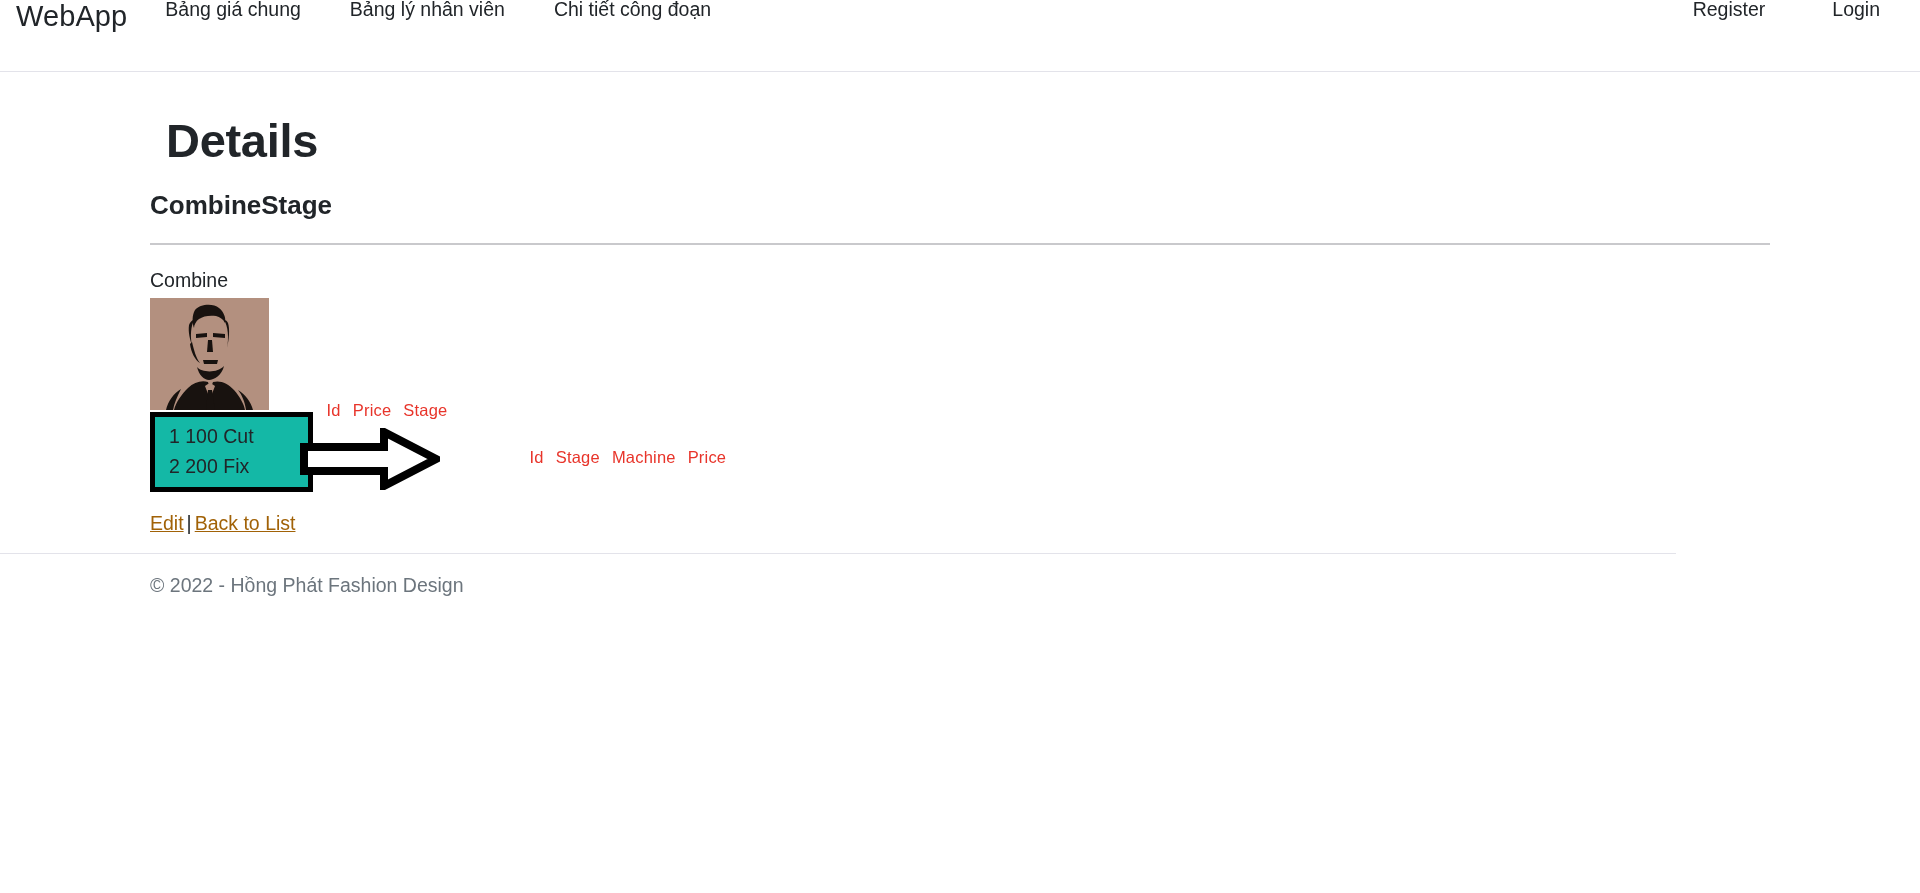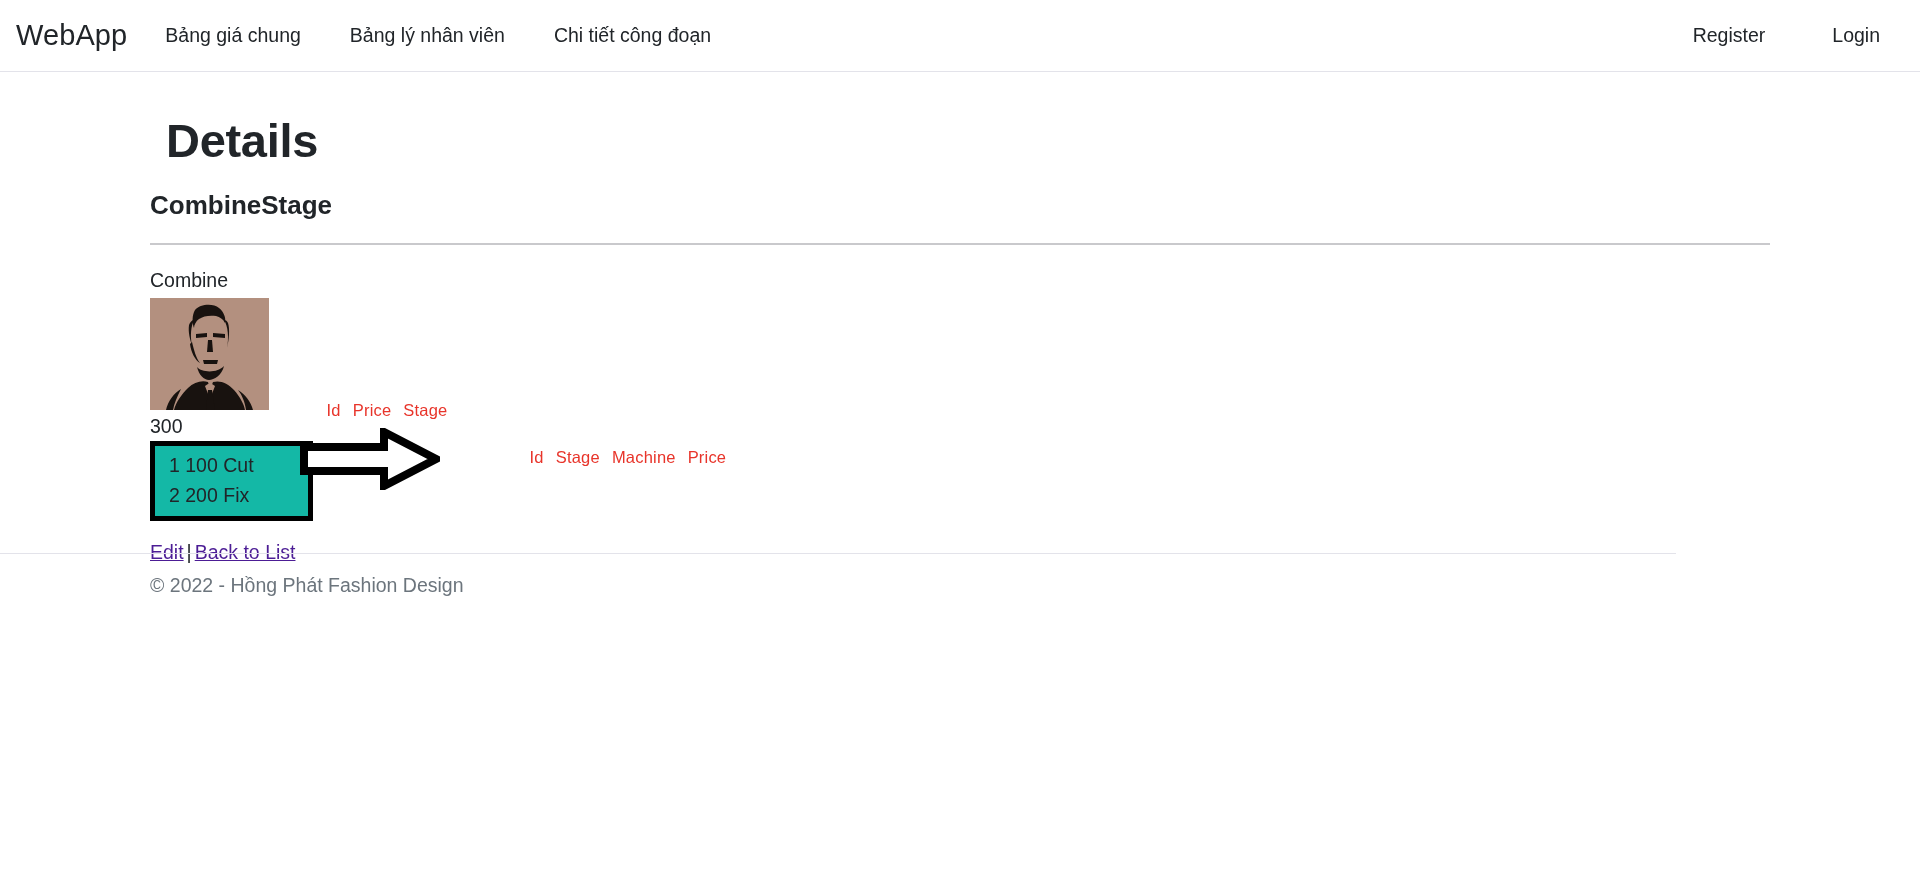--- a/index.html
+++ b/index.html
@@ -16,21 +16,21 @@
     position: relative;
     overflow: hidden;
   }
 
   
   .navbar {
     height: 72px;
     box-sizing: border-box;
     border-bottom: 1px solid #e3e3ea;
     display: flex;
-    align-items: center;
+    align-items: flex-start;
     padding: 0 24px 0 16px;
     background: #ffffff;
   }
   .brand {
     font-size: 29px;
     color: #212529;
     letter-spacing: .1px;
     margin-right: 22px;
     white-space: nowrap;
     text-decoration: none;
@@ -128,21 +128,21 @@
     white-space: pre;
     color: #212529;
   }
 
   .links-row {
     margin-top: 18px;
     font-size: 19.5px;
     line-height: 1.4;
   }
   .links-row a {
-    color: #4c1d95;
+    color: #a16207;
     text-decoration: underline;
   }
   .links-sep { color: #212529; padding: 0 3px; }
 
   
   .red-head {
     position: absolute;
     color: #e8342a;
     font-size: 16.5px;
     white-space: pre;
@@ -233,21 +233,20 @@
 
             <path d="M58 92 L62 92 L65 112 L56 112 Z"></path>
 
             <path d="M16 112 C18 103 24 95 31 91 C27 99 24 106 23 112 Z"></path>
 
             <path d="M96 112 C95 104 92 97 88 92 C95 96 101 104 103 112 Z"></path>
           </g>
         </svg>
       </div>
 
-      <div class="value-300">300</div>
 
       <div class="boxed-table">
         <div class="boxed-row">1 100 Cut</div>
         <div class="boxed-row">2 200 Fix</div>
       </div>
 
       <div class="links-row">
         <a href="#">Edit</a><span class="links-sep">|</span><a href="#">Back to List</a>
       </div>
 

